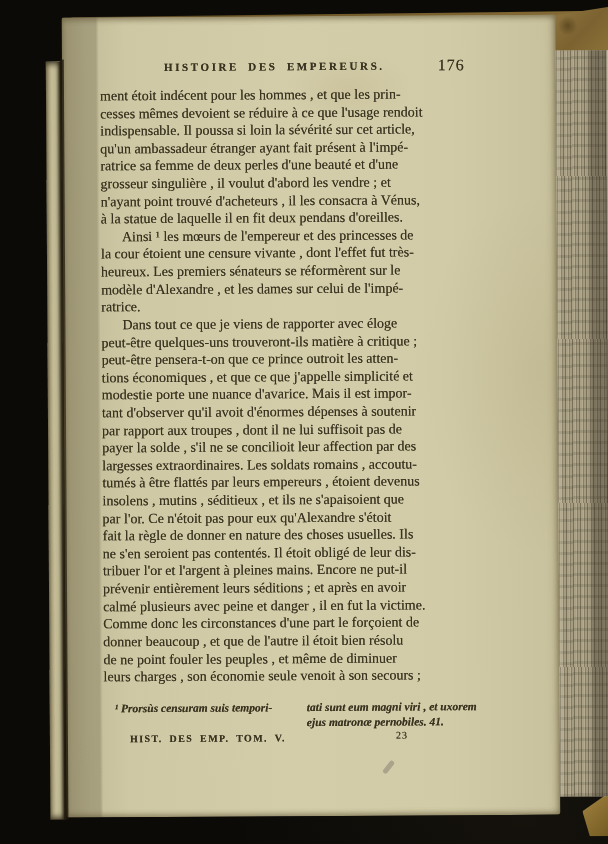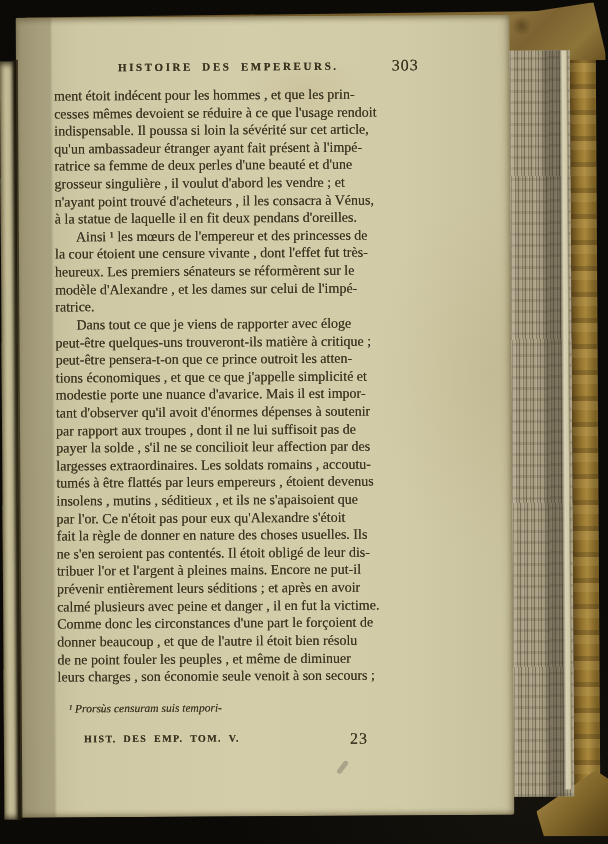--- a/index.html
+++ b/index.html
@@ -1,19 +1,19 @@
 <!DOCTYPE html>
 <html><head>
 <meta charset="utf-8">
 <style>
   html,body{margin:0;padding:0;width:608px;height:844px;overflow:hidden;
     background:#0b0a07;font-family:"Liberation Serif",serif;}
   .stage{position:absolute;inset:0;background:
     radial-gradient(ellipse 420px 300px at 85% 95%, rgba(40,34,22,.35), transparent 70%),
-    #0b0a07;}
+    #0b0a07; margin-left: 46px;}
   .book{position:absolute;inset:0;transform:rotate(-0.35deg);transform-origin:50% 50%;}
 
   
   .cover-top{position:absolute;left:28px;top:14px;width:566px;height:10px;z-index:1;
     background:linear-gradient(90deg,#4e3c1c,#6b5426 30%,#7c6330 70%,#8a713a);
     transform:rotate(-0.35deg);}
   .cover-gold{position:absolute;left:572px;top:24px;width:26px;height:778px;z-index:1;
     background:
       repeating-linear-gradient(0deg, rgba(255,230,160,.10) 0 9px, rgba(40,28,8,.22) 9px 14px, rgba(0,0,0,0) 14px 26px),
       linear-gradient(90deg,#5d4518,#95752f 35%,#a8873c 55%,#7a5f24 90%);}
@@ -63,30 +63,30 @@
   .body-block{position:absolute;left:38px;top:70px;width:379px;}
   .bline{font-size:14px;line-height:17.62px;height:17.62px;white-space:nowrap;
     text-align:justify;text-align-last:justify;overflow:visible;}
   .bline::after{content:"";display:inline-block;width:100%;}
   .bline.indent{padding-left:21px;}
   .bline.nojust{text-align-last:left;}
   .bline.nojust::after{width:0;}
 
   .footnote{position:absolute;left:40px;top:684px;width:388px;display:flex;gap:14px;
     font-style:italic;font-size:11.5px;line-height:14.8px;}
-  .fn-col{width:188px;}
+  .fn-col{width:188px;font-weight:bold;}
   .fn-line{text-align:justify;text-align-last:justify;white-space:nowrap;height:14.8px;}
   .fn-line::after{content:"";display:inline-block;width:100%;}
   .fn-line.first{text-indent:9px;}
   .fn-line.last{text-align-last:left;}
   .fn-line.last::after{width:0;}
 
   .signature-row{position:absolute;left:0;top:716px;width:440px;height:18px;}
   .signature{position:absolute;left:64px;font-size:10px;letter-spacing:1.4px;word-spacing:3px;font-weight:bold;}
-  .catchword{position:absolute;left:330px;top:-2px;font-size:16px;letter-spacing:1px;}
+  .catchword{position:absolute;left:330px;top:-2px;font-size:10px;letter-spacing:1px;}
 
   .smudge{position:absolute;left:338px;top:760px;width:5px;height:15px;border-radius:3px;
     background:#8a8472;opacity:.55;transform:rotate(38deg);z-index:6;}
 </style>
 </head>
 <body>
 
 <div class="stage">
   <div class="book">
 
@@ -97,21 +97,21 @@
 
     <div class="fore-edge">
       <div class="fore-shade"></div>
       <div class="fore-light"></div>
     </div>
 
     <div class="page ink">
 
       <div class="header-row">
         <div class="header-title">HISTOIRE DES EMPEREURS.</div>
-        <div class="page-number">303</div>
+        <div class="page-number">176</div>
       </div>
 
       <div class="body-block">
           <div class="bline">ment étoit indécent pour les hommes , et que les prin-</div>
           <div class="bline">cesses mêmes devoient se réduire à ce que l'usage rendoit</div>
           <div class="bline">indispensable. Il poussa si loin la sévérité sur cet article,</div>
           <div class="bline">qu'un ambassadeur étranger ayant fait présent à l'impé-</div>
           <div class="bline">ratrice sa femme de deux  perles d'une beauté et d'une</div>
           <div class="bline">grosseur singulière , il voulut d'abord les vendre ; et</div>
           <div class="bline">n'ayant point trouvé d'acheteurs , il les consacra à Vénus,</div>
@@ -141,20 +141,24 @@
           <div class="bline">Comme donc les circonstances d'une part le forçoient de</div>
           <div class="bline">donner beaucoup , et que de l'autre il étoit bien  résolu</div>
           <div class="bline">de ne point fouler les peuples , et même de diminuer</div>
           <div class="bline">leurs charges , son économie seule venoit à son secours ;</div>
         </div>
 
       <div class="footnote">
         <div class="fn-col">
             <div class="fn-line first">¹ Prorsùs censuram  suis tempori-</div>
           </div>
+        <div class="fn-col">
+            <div class="fn-line">tati sunt eum magni viri , et uxorem</div>
+            <div class="fn-line last">ejus matronæ pernobiles. 41.</div>
+          </div>
       </div>
 
       <div class="signature-row">
         <div class="signature">HIST. DES EMP. TOM. V.</div>
         <div class="catchword">23</div>
       </div>
 
     </div>
 
     <div class="facing-strip"></div>

